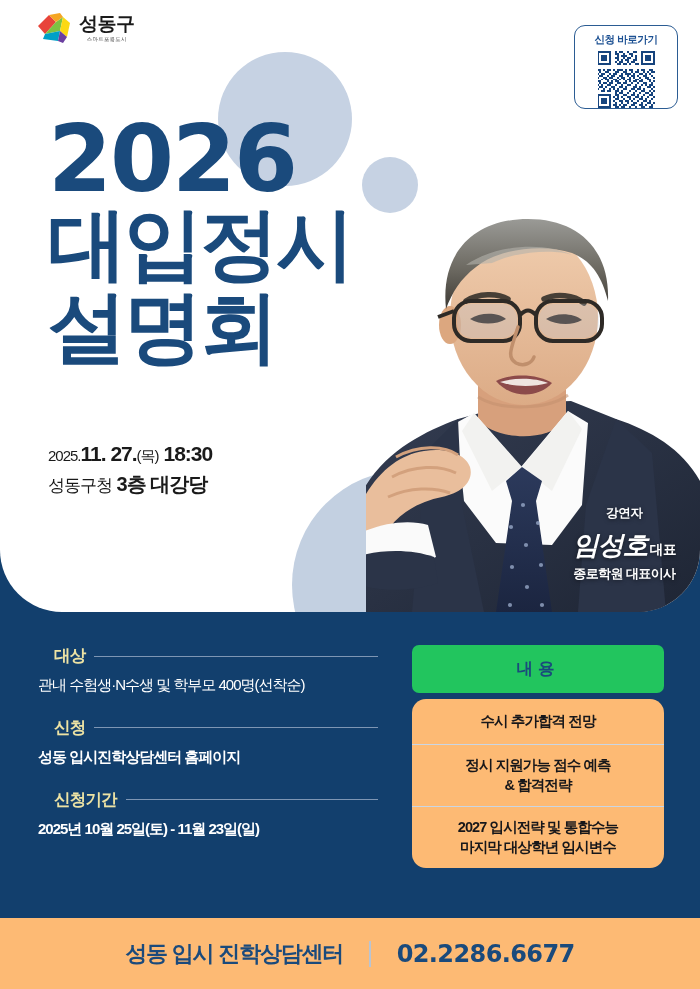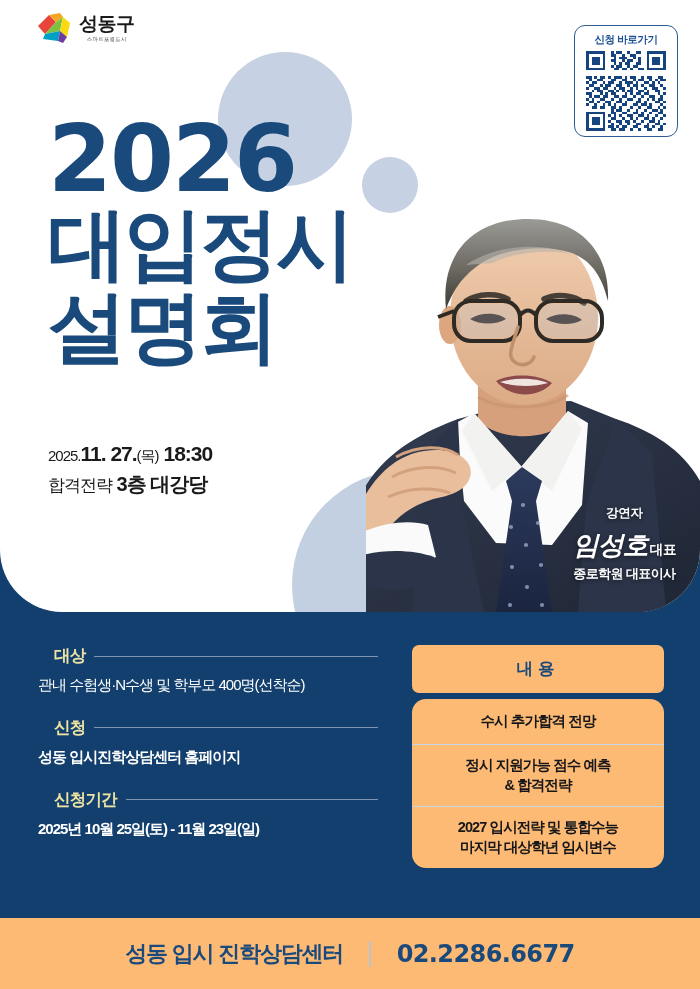--- a/index.html
+++ b/index.html
@@ -33,21 +33,21 @@
     display:flex; align-items:center; gap:7px; z-index:6;
   }
   .logo-mark { width:36px; height:32px; flex:none; }
   .logo-text { display:flex; flex-direction:column; align-items:center; }
   .logo-name { font-size:19px; font-weight:bold; color:#1a1a1a; letter-spacing:-0.5px; line-height:1; }
   .logo-tag { font-size:5.4px; color:#444; letter-spacing:0.3px; margin-top:3px; }
 
   
   .qr-box {
     position:absolute; right:22px; top:25px;
-    width:104px; height:112px;
+    width:104px; height:84px;
     border:1.6px solid #2b5c93; border-radius:11px;
     background:#fff; z-index:6;
     display:flex; flex-direction:column; align-items:center;
     padding-top:7px;
   }
   .qr-label { font-size:10.5px; font-weight:bold; color:#1d5193; letter-spacing:-0.4px; }
   .qr-img { width:80px; height:80px; margin-top:4px; }
 
   
   .portrait { position:absolute; left:366px; top:205px; width:334px; height:407px; z-index:3; }
@@ -103,21 +103,21 @@
     font-size:15px; color:#ffffff; letter-spacing:-1px;
     margin-top:9px; line-height:1.25; white-space:nowrap;
   }
   .field-value.bold { font-weight:bold; }
 
   
   .content-box {
     position:absolute; left:412px; top:33px; width:252px;
   }
   .content-head {
-    background:#fdba74; border-radius:7px; height:48px;
+    background:#22c55e; border-radius:7px; height:48px;
     display:flex; align-items:center; justify-content:center;
     font-size:16.5px; font-weight:bold; color:#1a4a7c; letter-spacing:5px;
   }
   .content-rows {
     background:#fdba74; border-radius:14px; margin-top:6px;
     overflow:hidden;
   }
   .content-row {
     min-height:46px; display:flex; align-items:center; justify-content:center;
     text-align:center; font-size:14.5px; font-weight:bold; color:#17171a;
@@ -476,21 +476,21 @@
       <div class="h-line">대입정시</div>
       <div class="h-line">설명회</div>
     </div>
 
     <div class="meta">
       <div class="meta-date">
         <span class="small thin">2025.</span><span>11. 27.</span><span class="small thin">(목)</span>
         <span>18:30</span>
       </div>
       <div class="meta-place">
-        <span class="thin">합격전략</span>
+        <span class="thin">성동구청</span>
         <b>3층 대강당</b>
       </div>
     </div>
 
     <div class="speaker">
       <div class="speaker-role">강연자</div>
       <div class="speaker-line2">
         <span class="speaker-name">임성호</span>
         <span class="speaker-title">대표</span>
       </div>

